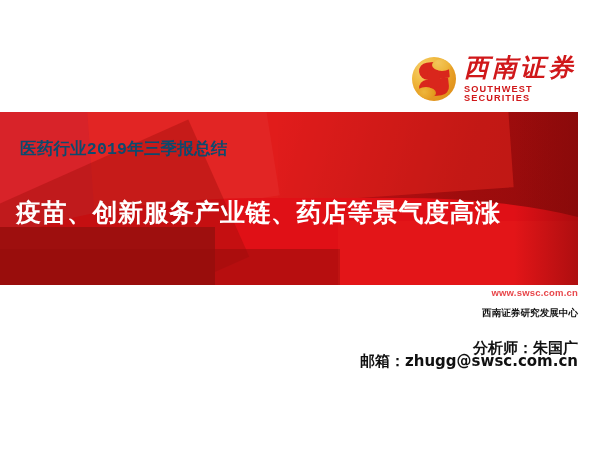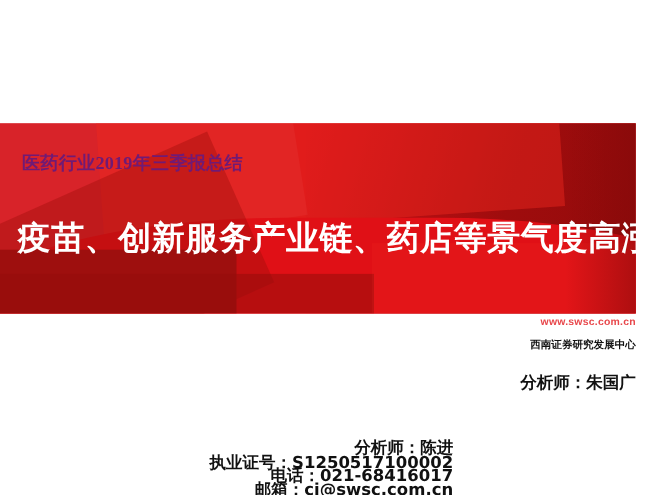--- a/index.html
+++ b/index.html
@@ -178,34 +178,34 @@
   .f9 { 
     right: 0; top: 0;
     width: 64px; height: 173px;
     background: linear-gradient(90deg, rgba(140,10,10,0) 0%, rgba(130,9,9,0.55) 100%);
   }
 
   .banner-subtitle {
     position: absolute;
     left: 20px;
     top: 138px;
-    font-family: Liberation Serif, serif;
+    font-family: Liberation Mono, monospace;
     font-size: 16.5px;
     font-weight: bold;
-    color: #701a75;
+    color: #0c4a6e;
     letter-spacing: 0.2px;
     white-space: nowrap;
     z-index: 5;
   }
   .banner-title {
     position: absolute;
     left: 16px;
     top: 196px;
     font-family: "DejaVu Sans", sans-serif;
-    font-size: 30px;
+    font-size: 25px;
     font-weight: bold;
     color: #ffffff;
     letter-spacing: 0.5px;
     white-space: nowrap;
     z-index: 5;
   }
 
   
   .website {
     position: absolute;
@@ -252,20 +252,33 @@
     right: 22px;
     top: 401px;
   }
   .analyst .row { display: block; }
 </style>
 </head>
 <body>
 
 <div class="page">
 
+  <div class="logo-block">
+    <div class="logo-mark">
+      <span class="swirl-a"></span>
+      <span class="swirl-b"></span>
+      <span class="swirl-cut-top"></span>
+      <span class="swirl-cut-bot"></span>
+      <span class="swirl-core"></span>
+    </div>
+    <div class="logo-text">
+      <span class="logo-cn">西南证券</span>
+      <span class="logo-en">SOUTHWEST SECURITIES</span>
+    </div>
+  </div>
 
   <div class="banner">
     <span class="facet f1"></span>
     <span class="facet f2"></span>
     <span class="facet f3"></span>
     <span class="facet f4"></span>
     <span class="facet f7"></span>
     <span class="facet f5"></span>
     <span class="facet f6"></span>
     <span class="facet f8"></span>
@@ -276,23 +289,18 @@
   <div class="banner-title">疫苗、创新服务产业链、药店等景气度高涨</div>
 
   <div class="website">www.swsc.com.cn</div>
 
   <div class="org-block">
     <div>西南证券研究发展中心</div>
   </div>
 
   <div class="analyst analyst-primary">
     <span class="row">分析师：朱国广</span>
+    <span class="row">邮箱：zhugg@swsc.com.cn</span>
   </div>
 
-  <div class="analyst analyst-left">
-    <span class="row">分析师：陈进</span>
-    <span class="row">执业证号：S1250517100002</span>
-    <span class="row">电话：021-68416017</span>
-    <span class="row">邮箱：cj@swsc.com.cn</span>
-  </div>
 
 
 </div>
 
 </body></html>

